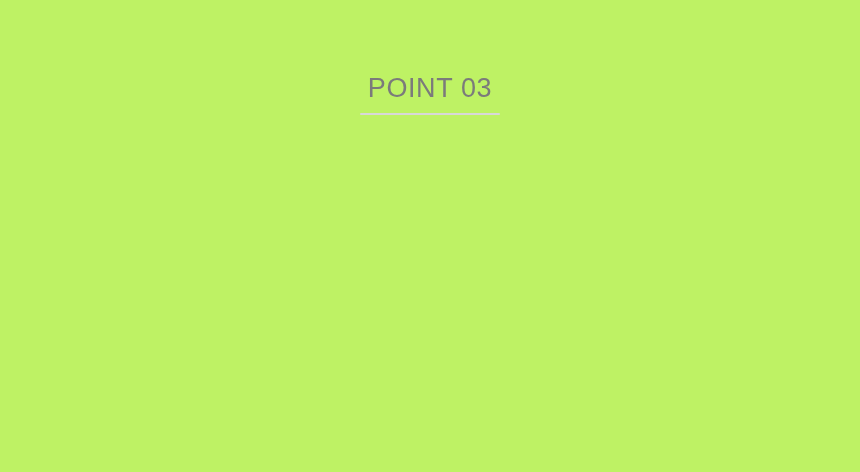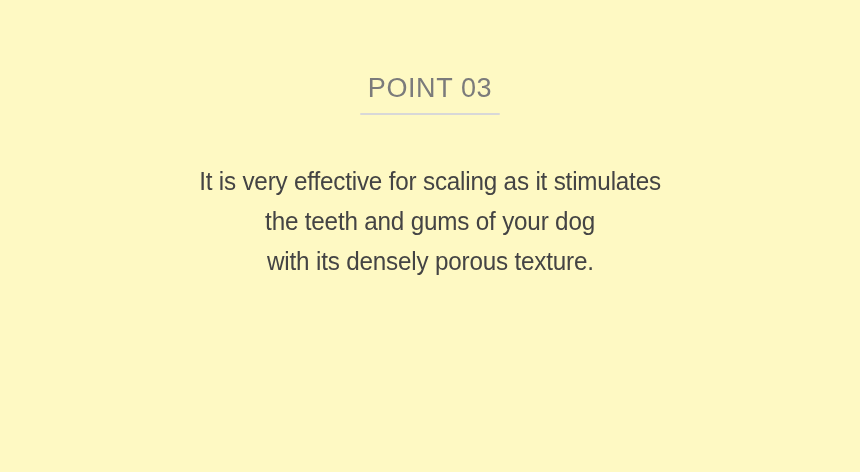--- a/index.html
+++ b/index.html
@@ -97,27 +97,22 @@
     color: #444444;
     line-height: 40px;
     letter-spacing: -0.2px;
     white-space: nowrap;
     transform: scaleX(0.97);
   }
 </style>
 </head>
 <body>
 
-<div class="promo-slide" style="background: #fef9c3;">
+<div class="promo-slide" style="background: #bef264;">
 
   <div class="eyebrow-block">
     <div class="eyebrow-label" style="color: rgb(123, 123, 123);">POINT 03</div>
     <div class="eyebrow-rule" style="background: rgb(216, 216, 216);"></div>
   </div>
 
 
-  <div class="body-block">
-    <div class="body-line" style="color: rgb(68, 68, 68);">It is very effective for scaling as it stimulates</div>
-    <div class="body-line" style="color: rgb(68, 68, 68);">the teeth and gums of your dog</div>
-    <div class="body-line" style="color: rgb(68, 68, 68);">with its densely porous texture.</div>
-  </div>
 
 </div>
 
 </body></html>

